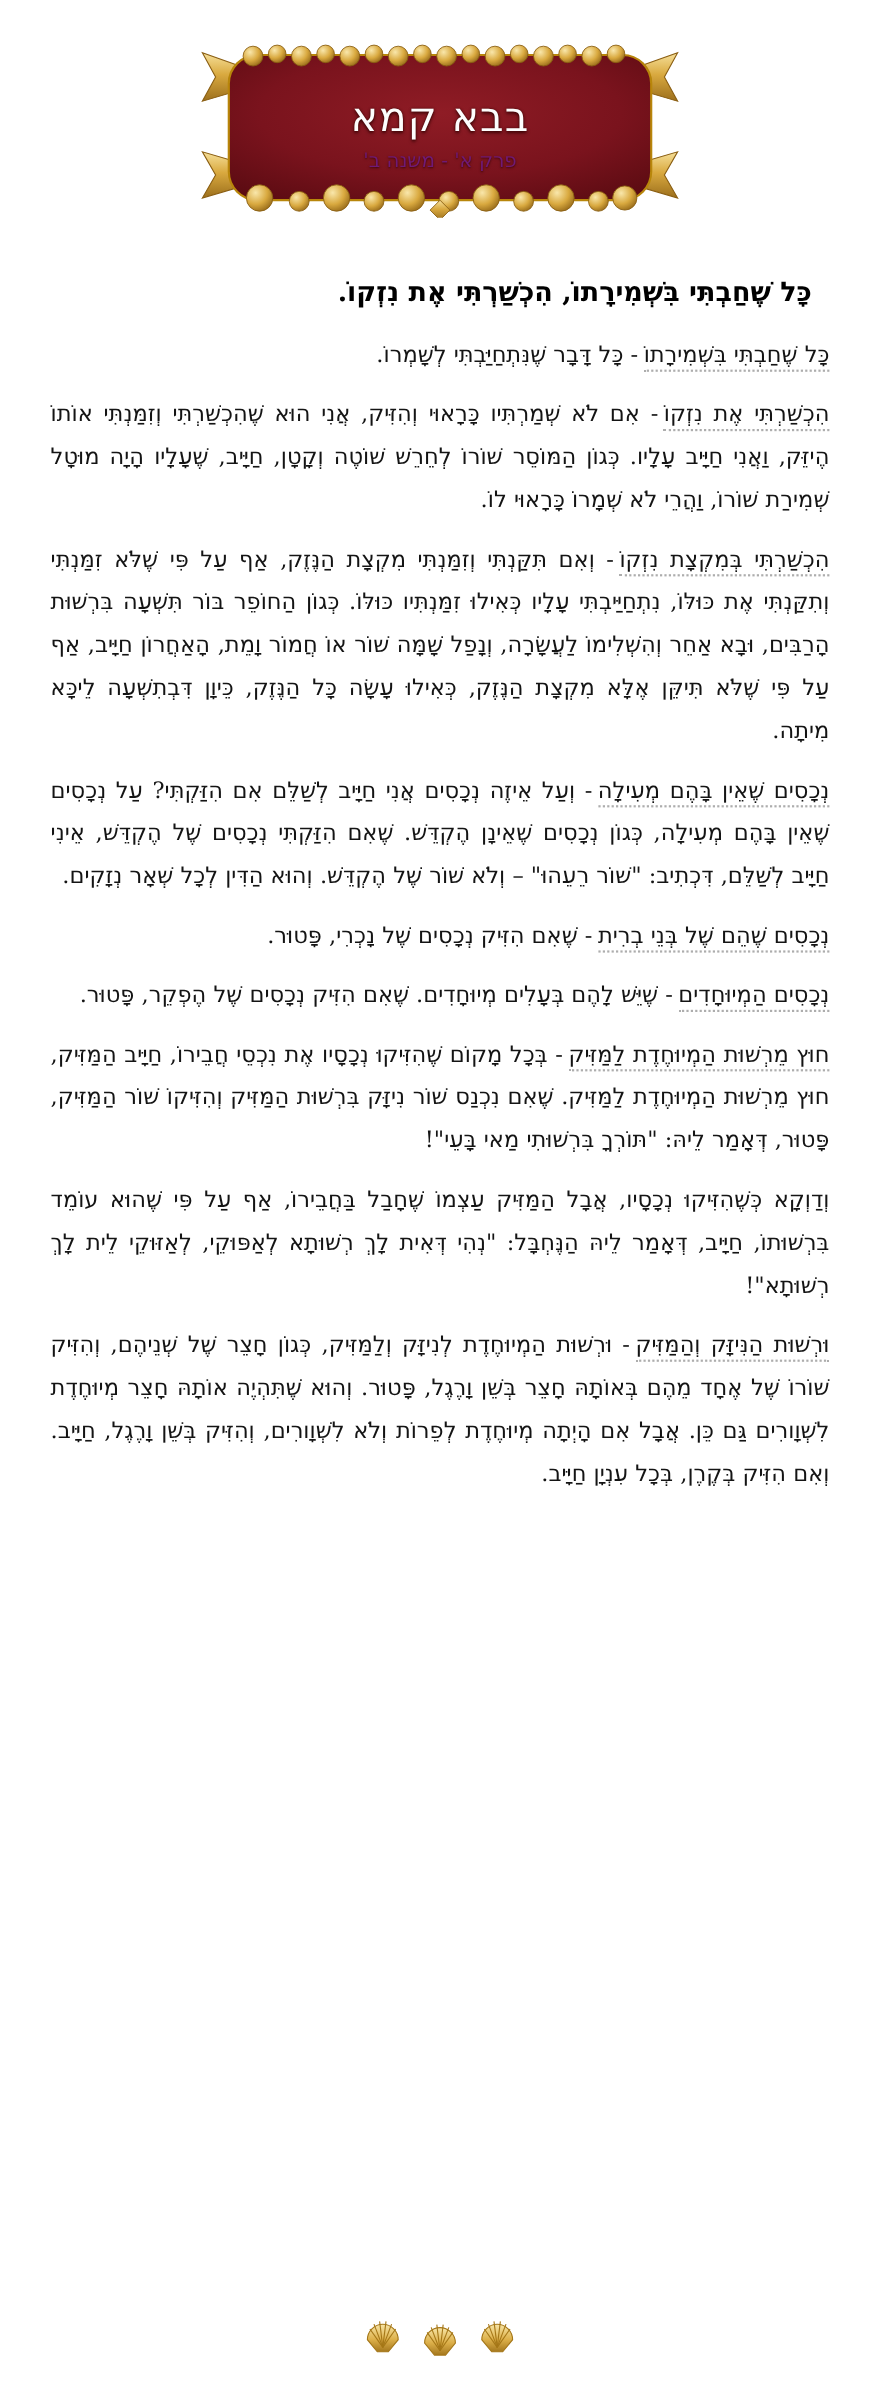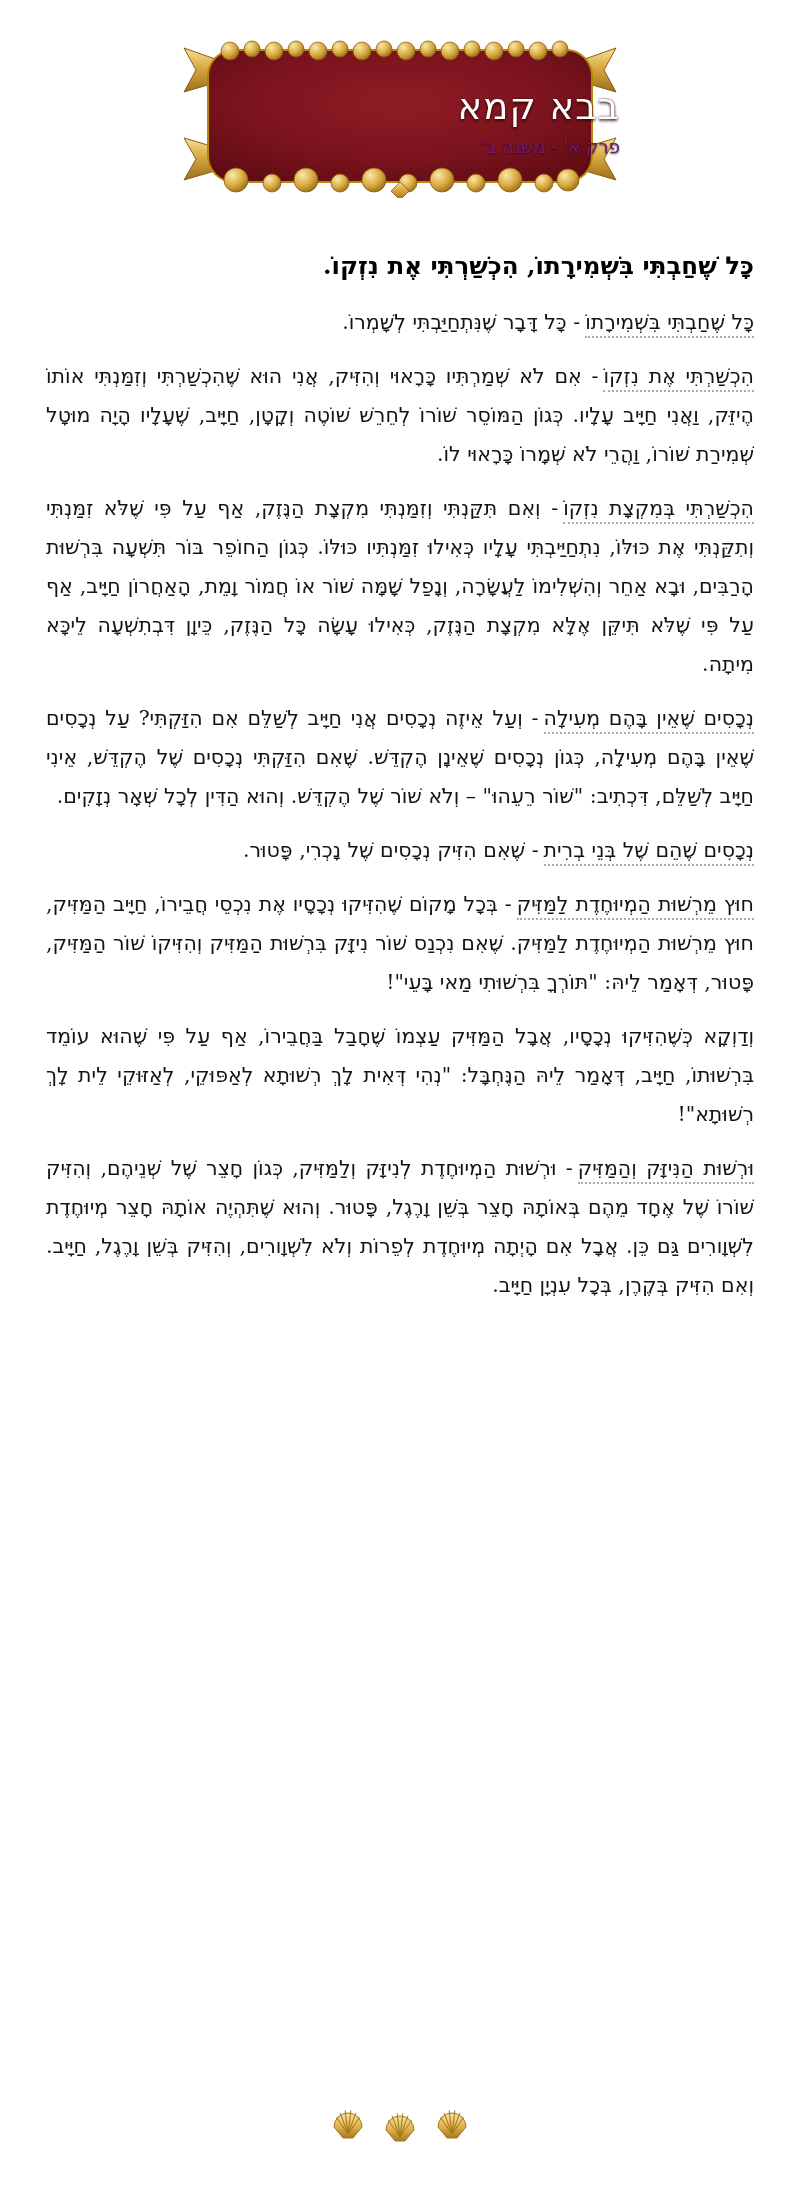--- a/index.html
+++ b/index.html
@@ -14,21 +14,21 @@
   
   .emblem {
     position: relative;
     width: 440px; height: 162px;
     margin: 36px auto 0;
   }
   .emblem svg { position: absolute; inset: 0; }
   .emblem-text {
     position: absolute; inset: 0;
     display: flex; flex-direction: column;
-    justify-content: center;
+    align-items: center; justify-content: center;
     padding-top: 10px;
     direction: rtl;
     pointer-events: none;
   }
   .emblem-title {
     font-size: 37px; line-height: 1.1;
     color: #fdfdfd; font-weight: 400;
     text-shadow: 0 2px 3px rgba(40,0,0,.75), 0 0 2px rgba(60,0,0,.9);
     letter-spacing: 1px;
   }
@@ -38,21 +38,21 @@
     color: #701a75;
     text-shadow: 0 1px 2px rgba(40,0,0,.8);
   }
   
   .content {
     direction: rtl;
     padding: 0 46px;
     color: #141414;
   }
   .mishnah {
-    margin: 26px 0 0;
+    margin: 26px 16px 0;
     font-weight: 700;
     font-size: 24.5px;
     line-height: 44px;
     color: #000;
     text-align: justify;
   }
   .mishnah.first { margin-top: 46px; }
   .commentary {
     margin: 15px 0 0;
     font-size: 20.5px;
@@ -151,20 +151,21 @@
   <p class="commentary"><span class="lead">הִכְשַׁרְתִּי אֶת נִזְקוֹ</span><span>- אִם לֹא שְׁמַרְתִּיו כָּרָאוּי וְהִזִּיק, אֲנִי הוּא שֶׁהִכְשַׁרְתִּי וְזִמַּנְתִּי אוֹתוֹ הֶיזֵּק, וַאֲנִי חַיָּיב עָלָיו. כְּגוֹן הַמּוֹסֵר שׁוֹרוֹ לְחֵרֵשׁ שׁוֹטֶה וְקָטָן, חַיָּיב, שֶׁעָלָיו הָיָה מוּטָל שְׁמִירַת שׁוֹרוֹ, וַהֲרֵי לֹא שְׁמָרוֹ כָּרָאוּי לוֹ.</span></p>
 
 
   <p class="commentary"><span class="lead">הִכְשַׁרְתִּי בְּמִקְצָת נִזְקוֹ</span><span>- וְאִם תִּקַּנְתִּי וְזִמַּנְתִּי מִקְצָת הַנֶּזֶק, אַף עַל פִּי שֶׁלֹּא זִמַּנְתִּי וְתִקַּנְתִּי אֶת כּוּלּוֹ, נִתְחַיַּיבְתִּי עָלָיו כְּאִילוּ זִמַּנְתִּיו כּוּלּוֹ. כְּגוֹן הַחוֹפֵר בּוֹר תִּשְׁעָה בִּרְשׁוּת הָרַבִּים, וּבָא אַחֵר וְהִשְׁלִימוֹ לַעֲשָׂרָה, וְנָפַל שָׁמָּה שׁוֹר אוֹ חֲמוֹר וָמֵת, הָאַחֲרוֹן חַיָּיב, אַף עַל פִּי שֶׁלֹּא תִּיקֵּן אֶלָּא מִקְצָת הַנֶּזֶק, כְּאִילוּ עָשָׂה כָּל הַנֶּזֶק, כֵּיוָן דִּבְתִשְׁעָה לֵיכָּא מִיתָה.</span></p>
 
 
   <p class="commentary"><span class="lead">נְכָסִים שֶׁאֵין בָּהֶם מְעִילָה</span><span>- וְעַל אֵיזֶה נְכָסִים אֲנִי חַיָּיב לְשַׁלֵּם אִם הִזַּקְתִּי? עַל נְכָסִים שֶׁאֵין בָּהֶם מְעִילָה, כְּגוֹן נְכָסִים שֶׁאֵינָן הֶקְדֵּשׁ. שֶׁאִם הִזַּקְתִּי נְכָסִים שֶׁל הֶקְדֵּשׁ, אֵינִי חַיָּיב לְשַׁלֵּם, דִּכְתִיב: "שׁוֹר רֵעֵהוּ" – וְלֹא שׁוֹר שֶׁל הֶקְדֵּשׁ. וְהוּא הַדִּין לְכָל שְׁאָר נְזָקִים.</span></p>
 
   <p class="commentary"><span class="lead">נְכָסִים שֶׁהֵם שֶׁל בְּנֵי בְרִית</span><span>- שֶׁאִם הִזִּיק נְכָסִים שֶׁל נָכְרִי, פָּטוּר.</span></p>
 
+  <p class="commentary"><span class="lead">נְכָסִים הַמְיוּחָדִים</span><span>- שֶׁיֵּשׁ לָהֶם בְּעָלִים מְיוּחָדִים. שֶׁאִם הִזִּיק נְכָסִים שֶׁל הֶפְקֵר, פָּטוּר.</span></p>
 
 
   <p class="commentary"><span class="lead">חוּץ מֵרְשׁוּת הַמְיוּחֶדֶת לַמַּזִּיק</span><span>- בְּכָל מָקוֹם שֶׁהִזִּיקוּ נְכָסָיו אֶת נִכְסֵי חֲבֵירוֹ, חַיָּיב הַמַּזִּיק, חוּץ מֵרְשׁוּת הַמְיוּחֶדֶת לַמַּזִּיק. שֶׁאִם נִכְנַס שׁוֹר נִיזָּק בִּרְשׁוּת הַמַּזִּיק וְהִזִּיקוֹ שׁוֹר הַמַּזִּיק, פָּטוּר, דְּאָמַר לֵיהּ: "תּוֹרְךָ בִּרְשׁוּתִי מַאי בָּעֵי"!</span></p>
 
   <p class="commentary"><span>וְדַוְקָא כְּשֶׁהִזִּיקוּ נְכָסָיו, אֲבָל הַמַּזִּיק עַצְמוֹ שֶׁחָבַל בַּחֲבֵירוֹ, אַף עַל פִּי שֶׁהוּא עוֹמֵד בִּרְשׁוּתוֹ, חַיָּיב, דְּאָמַר לֵיהּ הַנֶּחְבָּל: "נְהִי דְּאִית לָךְ רְשׁוּתָא לְאַפּוּקֵי, לְאַזּוּקֵי לֵית לָךְ רְשׁוּתָא"!</span></p>
 
   <p class="commentary"><span class="lead">וּרְשׁוּת הַנִּיזָּק וְהַמַּזִּיק</span><span>- וּרְשׁוּת הַמְיוּחֶדֶת לְנִיזָּק וְלַמַּזִּיק, כְּגוֹן חָצֵר שֶׁל שְׁנֵיהֶם, וְהִזִּיק שׁוֹרוֹ שֶׁל אֶחָד מֵהֶם בְּאוֹתָהּ חָצֵר בְּשֵׁן וָרֶגֶל, פָּטוּר. וְהוּא שֶׁתִּהְיֶה אוֹתָהּ חָצֵר מְיוּחֶדֶת לִשְׁוָורִים גַּם כֵּן. אֲבָל אִם הָיְתָה מְיוּחֶדֶת לְפֵרוֹת וְלֹא לִשְׁוָורִים, וְהִזִּיק בְּשֵׁן וָרֶגֶל, חַיָּיב. וְאִם הִזִּיק בְּקֶרֶן, בְּכָל עִנְיָן חַיָּיב.</span></p>
 
 </div>
 

